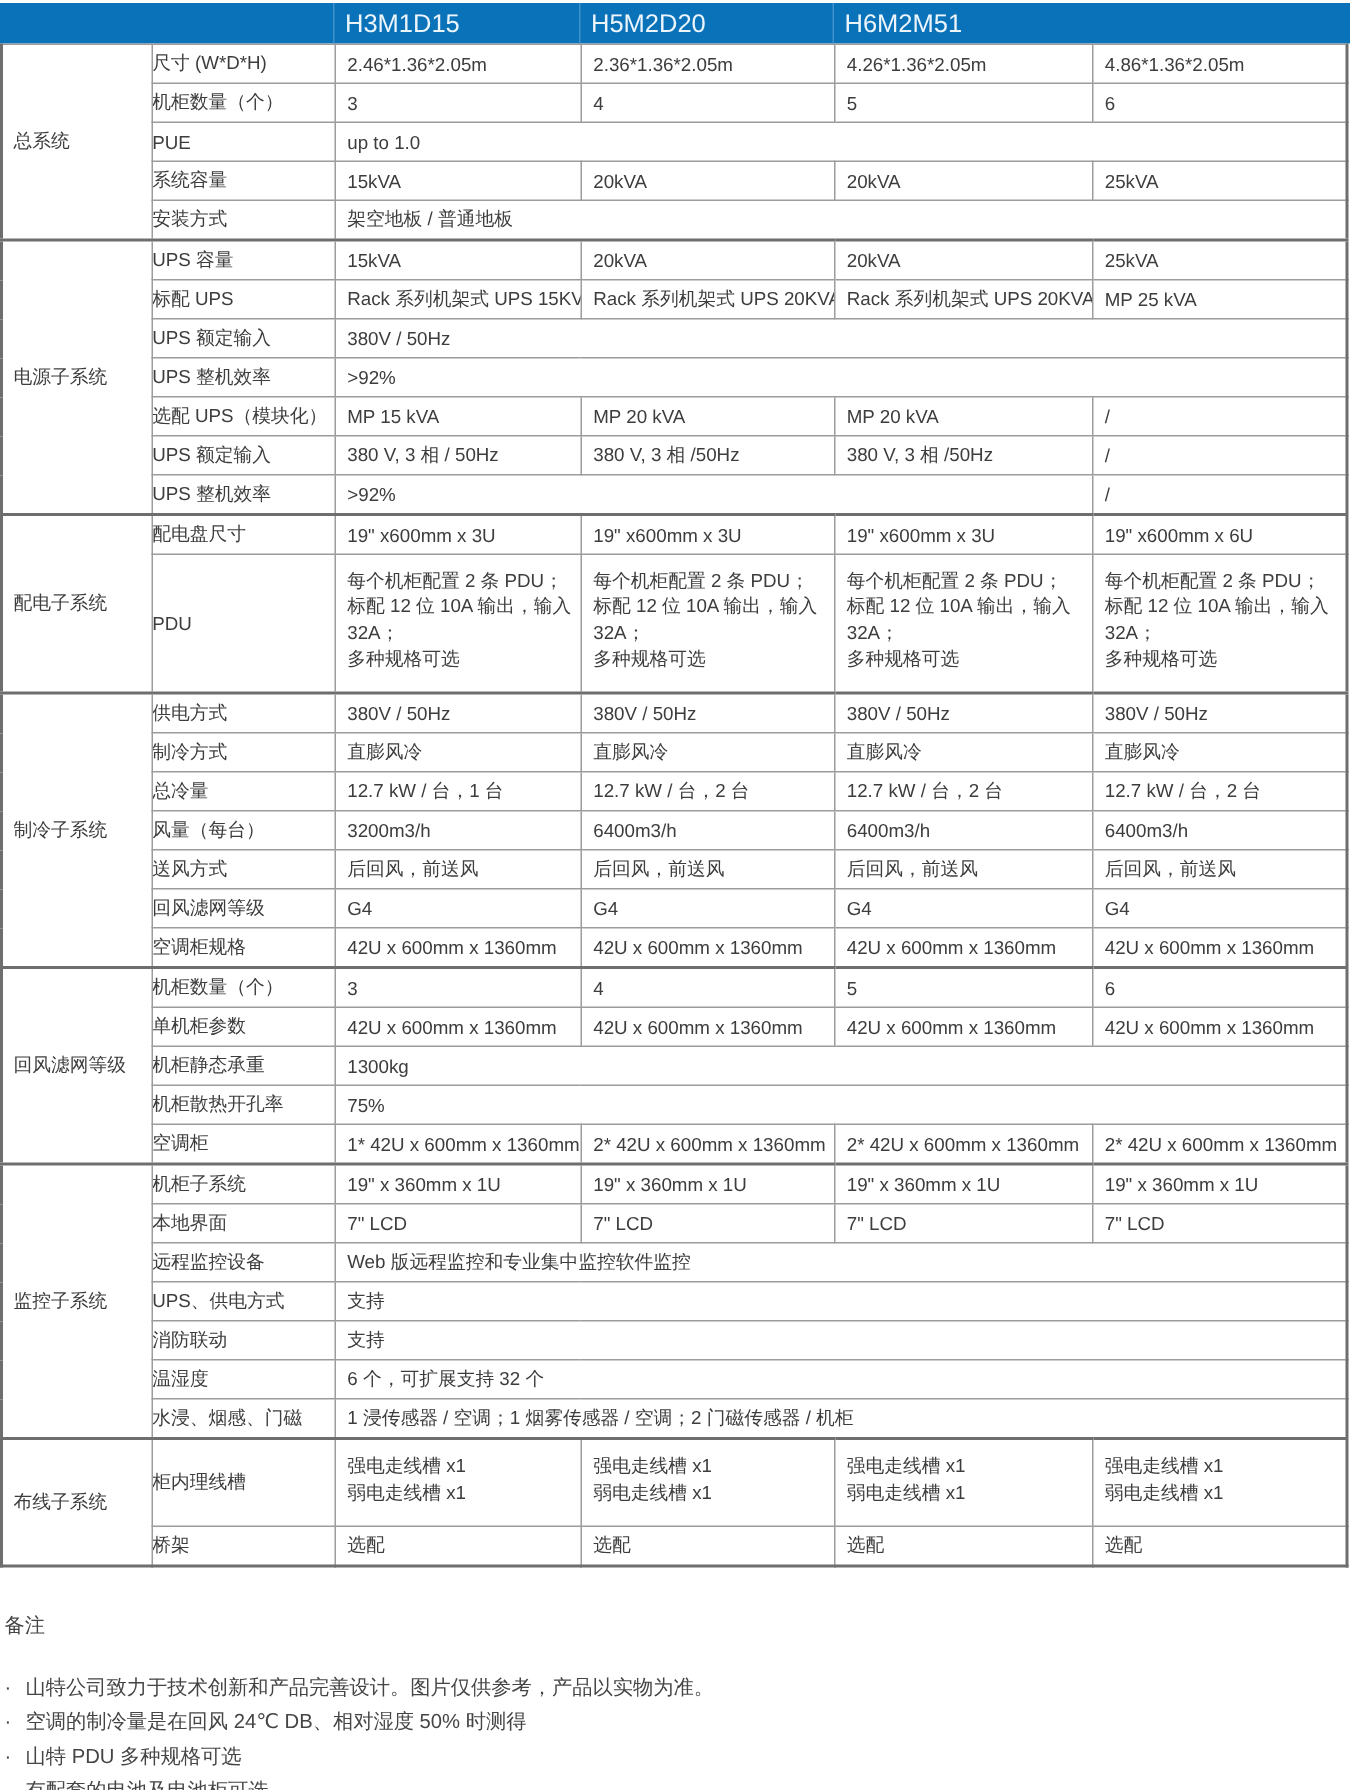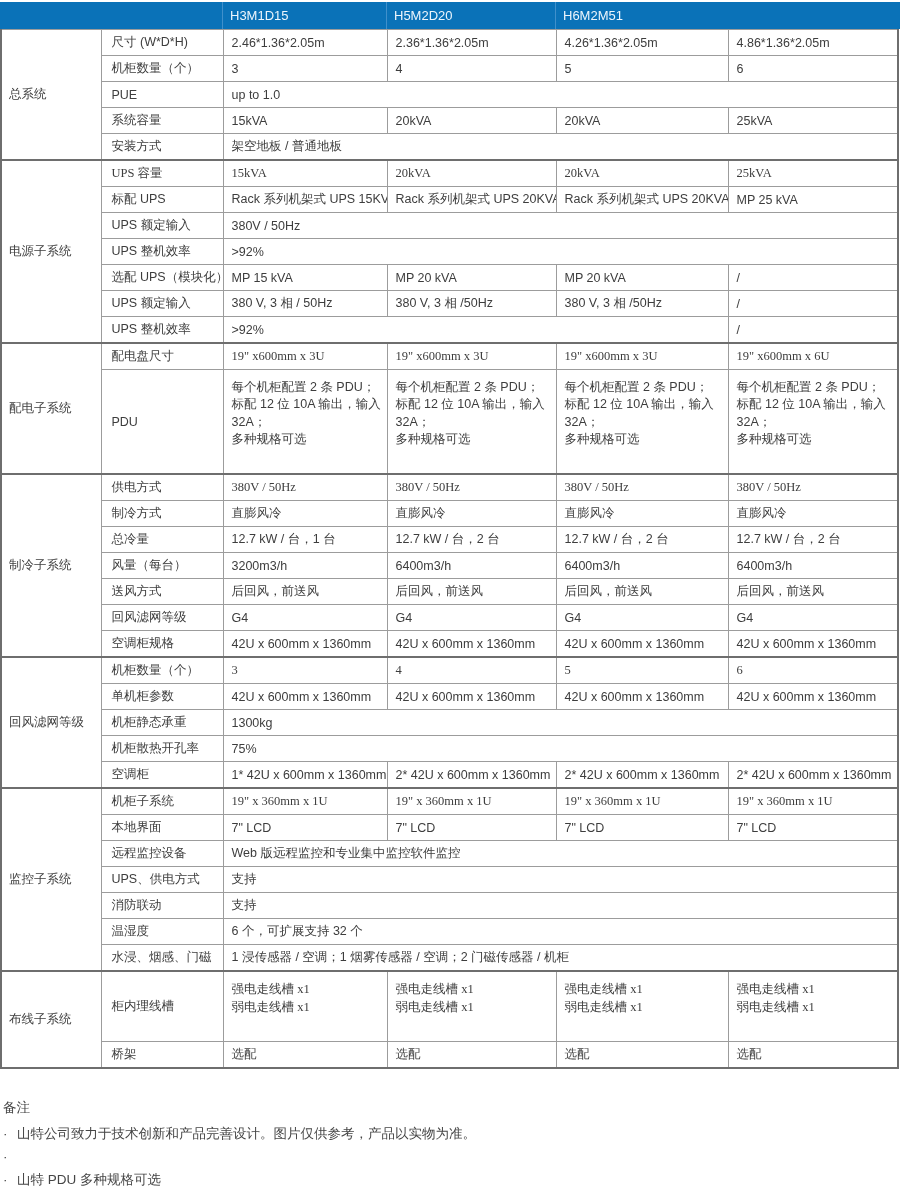--- a/index.html
+++ b/index.html
@@ -1,39 +1,39 @@
 <!DOCTYPE html>
 <html><head>
 <meta charset="utf-8">
 <style>
   html,body{margin:0;padding:0;background:#ffffff;}
   body{width:900px;font-family:"Liberation Sans","DejaVu Sans",sans-serif;color:#3d3d3d;}
   .page{width:900px;}
 
   
   .hdr-row{display:grid;grid-template-columns:222px 164px 169px 172px 170px;height:27px;background:#0a72b8;margin-top:2px;}
-  .hdr-cell{color:#ecf5fc;font-size:13px;line-height:27px;padding-left:7px;border-left:1px solid #4090cb;overflow:hidden;white-space:nowrap;}
+  .hdr-cell{color:#ecf5fc;font-size:17px;line-height:27px;padding-left:7px;border-left:1px solid #4090cb;overflow:hidden;white-space:nowrap;}
   .hdr-cell.first{border-left:none;}
 
   
   table.spec{border-collapse:collapse;table-layout:fixed;width:897px;border:2px solid #6e6e6e;border-top:1px solid #9c9c9c;}
   col.c-cat{width:100px;} col.c-lbl{width:122px;}
   col.c1{width:164px;} col.c2{width:169px;} col.c3{width:172px;} col.c4{width:170px;}
   td{border:1px solid #9c9c9c;font-size:12.5px;height:25px;padding:0 2px 0 8px;
      white-space:nowrap;overflow:hidden;vertical-align:middle;font-weight:normal;text-align:left;}
   td.cat{padding-left:7px;}
-  td.lbl{padding-left:10px;}
-  tr.sec-start td{border-top:2px solid #6e6e6e;font-family:Liberation Serif, serif;}
+  td.lbl{padding-left:0;}
+  tr.sec-start td{border-top:2px solid #6e6e6e;}
   tr.h80 td{height:79px;}
   tr.h46 td{height:45px;}
-  td.ml{white-space:pre-line;line-height:17.5px;padding-top:4px;padding-bottom:20px;}
+  td.ml{white-space:pre-line;line-height:17.5px;padding-top:4px;padding-bottom:8px;}
 
   
   .notes{margin-top:28px;padding-left:3px;font-size:13.5px;color:#454545;}
-  .notes-title{line-height:22px;margin-bottom:3px;}
+  .notes-title{line-height:22px;margin-bottom:18px;}
   .note-item{display:flex;line-height:23px;}
   .note-bullet{width:14px;flex:0 0 14px;text-align:left;}
 </style>
 </head>
 <body>
 
 <div class="page">
 
   <div class="hdr-row">
     <div class="hdr-cell first"></div>
@@ -296,20 +296,21 @@
     </table>
 
   <div class="notes">
     <div class="notes-title">备注</div>
     <div class="note-item">
       <span class="note-bullet">·</span>
       <span>山特公司致力于技术创新和产品完善设计。图片仅供参考，产品以实物为准。</span>
     </div>
     <div class="note-item">
       <span class="note-bullet">·</span>
+      <span>空调的制冷量是在回风 24℃ DB、相对湿度 50% 时测得</span>
     </div>
     <div class="note-item">
       <span class="note-bullet">·</span>
       <span>山特 PDU 多种规格可选</span>
     </div>
     <div class="note-item">
       <span class="note-bullet">·</span>
       <span>有配套的电池及电池柜可选</span>
     </div>
     <div class="note-item">

